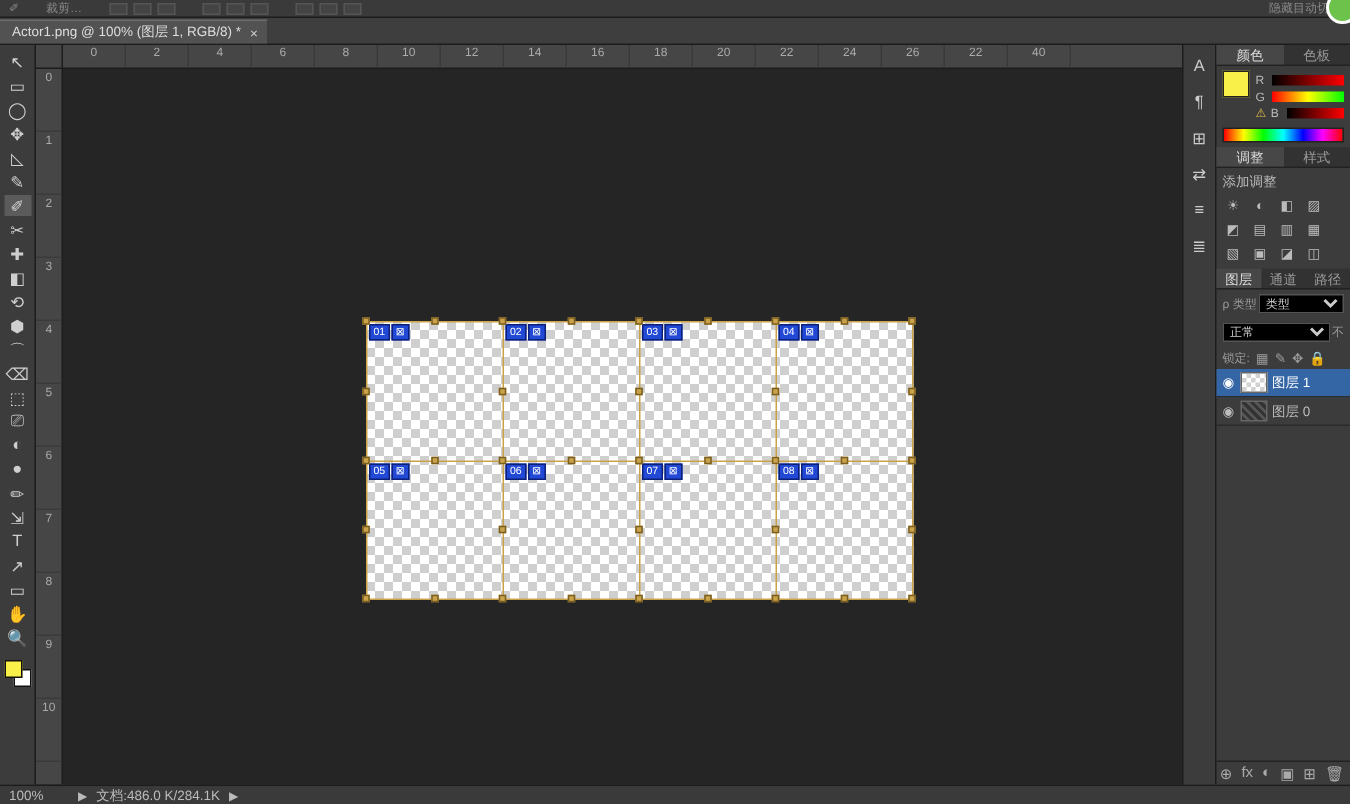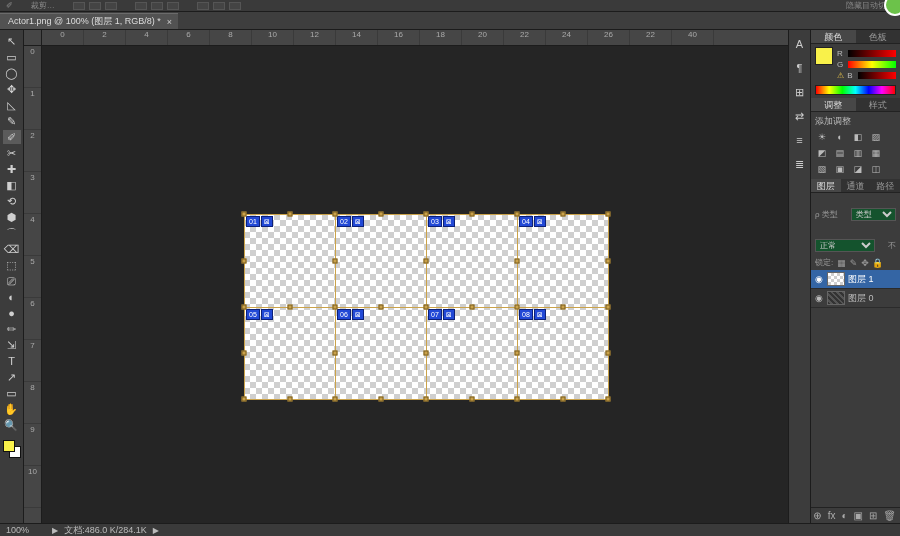--- a/index.html
+++ b/index.html
@@ -69,22 +69,22 @@
 .slider.g { background:linear-gradient(to right,#f00,#ff0,#0f0); }
 .slider.b { background:linear-gradient(to right,#000,#f00); }
 .big-sw { width:18px; height:18px; border:1px solid #222; }
 .hue-strip { height:10px; margin-top:3px; border:1px solid #222;
   background:linear-gradient(to right,#f00,#ff0,#0f0,#0ff,#00f,#f0f,#f00); }
 
 .adjust-panel .adjust-icons { display:flex; flex-wrap:wrap; gap:4px; padding-top:4px; }
 .adjust-icons .ai { width:14px; height:12px; font-size:9px; color:#bbb; text-align:center; cursor:pointer; }
 
 .layers-panel { flex:1; display:flex; flex-direction:column; }
-.layer-opts { display:flex; gap:13px; padding:3px 4px; align-items:center;margin-top:12px; }
-.layer-opts select { flex:1; background:#14532d; color:#ccc; border:1px solid #555; font-size:8px; height:13px; }
+.layer-opts { display:flex; gap:1px; padding:3px 4px; align-items:center; }
+.layer-opts select { flex:1; background:#000000; color:#ccc; border:1px solid #555; font-size:8px; height:13px; }
 .layer-opts .sm { font-size:8px; color:#999; }
 .lock-row { padding:2px 4px; font-size:8px; color:#999; display:flex; gap:4px; align-items:center; }
 .lock-row .li { font-size:9px; }
 .layer-list { flex:1; }
 .layer-row { display:flex; align-items:center; gap:3px; padding:2px 3px; border-bottom:1px solid #2b2b2b; cursor:pointer; }
 .layer-row.active { background:#3465a4; color:#fff; }
 .eye { width:10px; font-size:9px; text-align:center; }
 .thumb { width:18px; height:14px; border:1px solid #666;
   background-image:
     linear-gradient(45deg,#cfcfcf 25%,transparent 25%),

